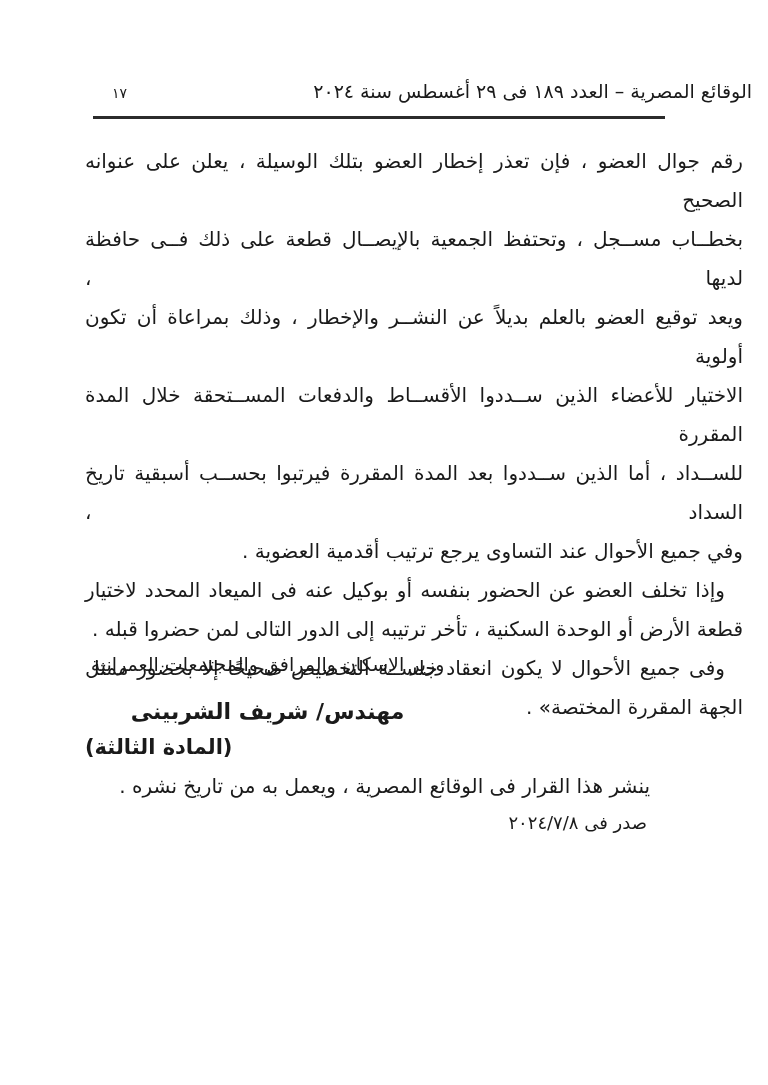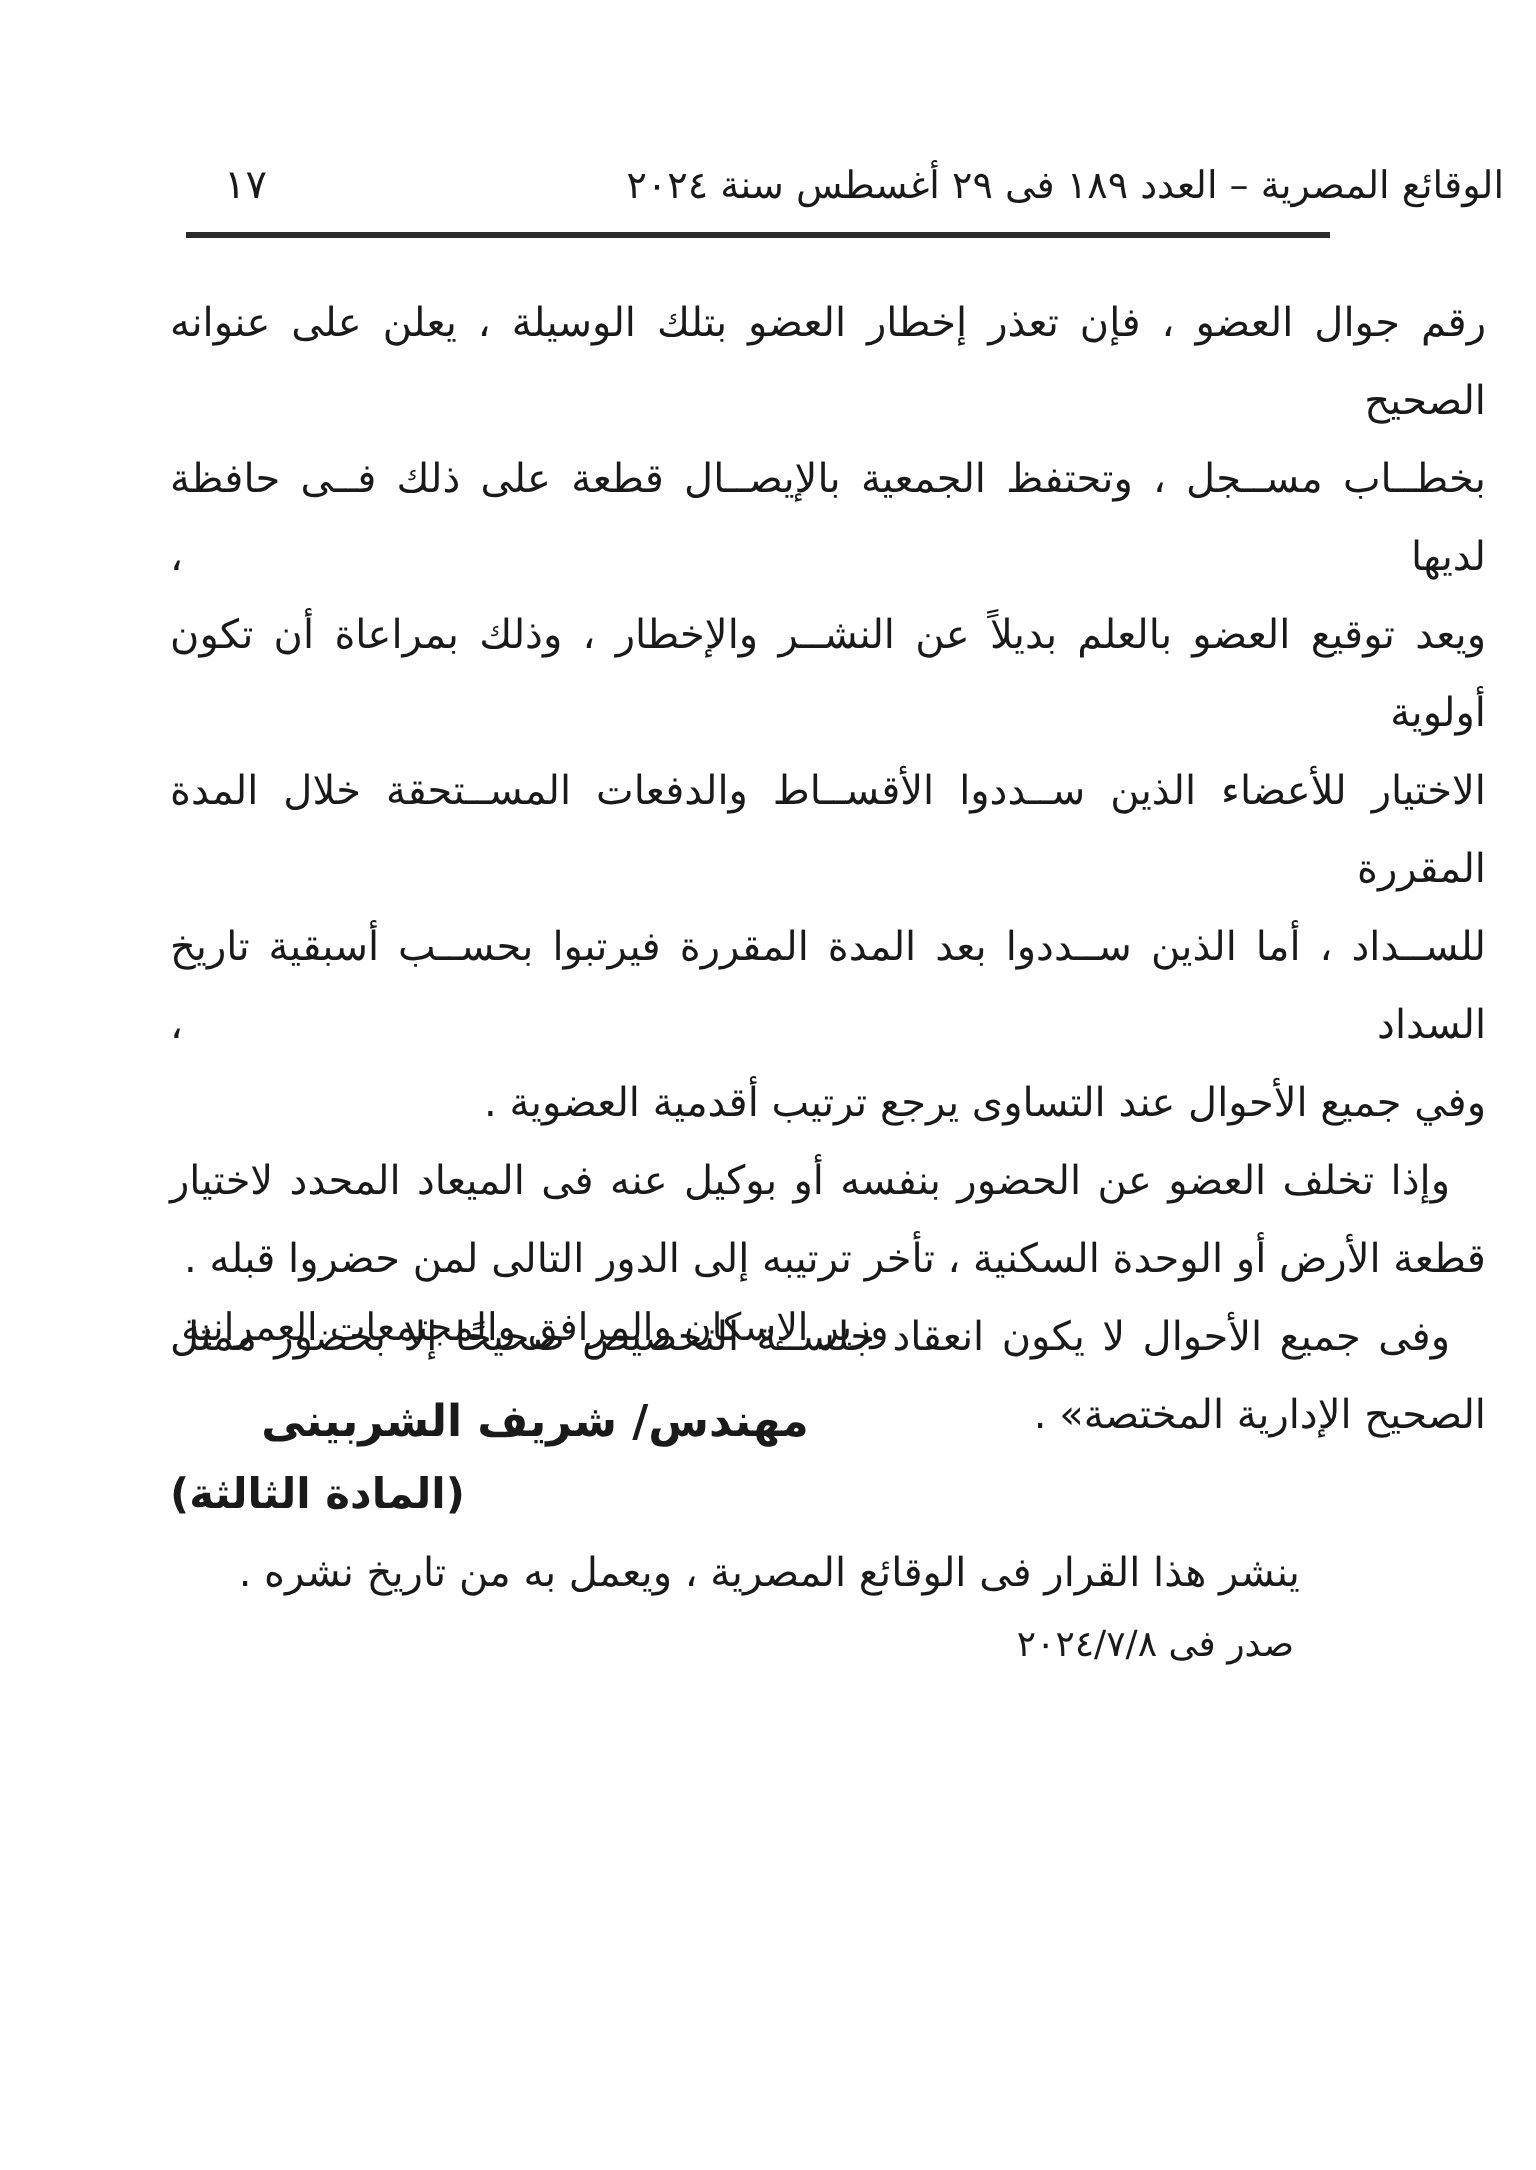--- a/index.html
+++ b/index.html
@@ -26,21 +26,21 @@
     right: 16px;
     left: 112px;
     display: flex;
     justify-content: space-between;
     align-items: baseline;
     font-size: 19px;
     font-weight: 500;
     white-space: nowrap;
   }
   .header .title { letter-spacing: 0; }
-  .header .pagenum { font-size: 20px; }
+  .header .pagenum { font-size: 14px; }
   .rule {
     position: absolute;
     top: 116px;
     left: 93px;
     width: 572px;
     height: 3px;
     background: var(--rule);
   }
   .doc-body {
     position: absolute;
@@ -102,21 +102,21 @@
     <div class="line justify">بخطــاب مســجل ، وتحتفظ الجمعية بالإيصــال قطعة على ذلك فــى حافظة لديها ،</div>
     <div class="line justify">ويعد توقيع العضو بالعلم بديلاً عن النشــر والإخطار ، وذلك بمراعاة أن تكون أولوية</div>
     <div class="line justify">الاختيار للأعضاء الذين ســددوا الأقســاط والدفعات المســتحقة خلال المدة المقررة</div>
     <div class="line justify">للســداد ، أما الذين ســددوا بعد المدة المقررة فيرتبوا بحســب أسبقية تاريخ السداد ،</div>
     <div class="line right">وفي جميع الأحوال عند التساوى يرجع ترتيب أقدمية العضوية .</div>
 
     <div class="line justify indent">وإذا تخلف العضو عن الحضور بنفسه أو بوكيل عنه فى الميعاد المحدد لاختيار</div>
     <div class="line right">قطعة الأرض أو الوحدة السكنية ، تأخر ترتيبه إلى الدور التالى لمن حضروا قبله .</div>
 
     <div class="line justify indent">وفى جميع الأحوال لا يكون انعقاد جلســة التخصيص صحيحًا إلا بحضور ممثل</div>
-    <div class="line right">الصحيح الإدارية المختصة» .</div>
+    <div class="line right">الجهة المقررة المختصة» .</div>
 
     <div class="article-heading">(المادة الثالثة)</div>
 
     <div class="pub-line">ينشر هذا القرار فى الوقائع المصرية ، ويعمل به من تاريخ نشره .</div>
 
     <div class="date-line">صدر فى ٢٠٢٤/٧/٨</div>
   </div>
 
   <div class="signature">
     <div class="sig-title">وزير الإسكان والمرافق والمجتمعات العمرانية</div>

